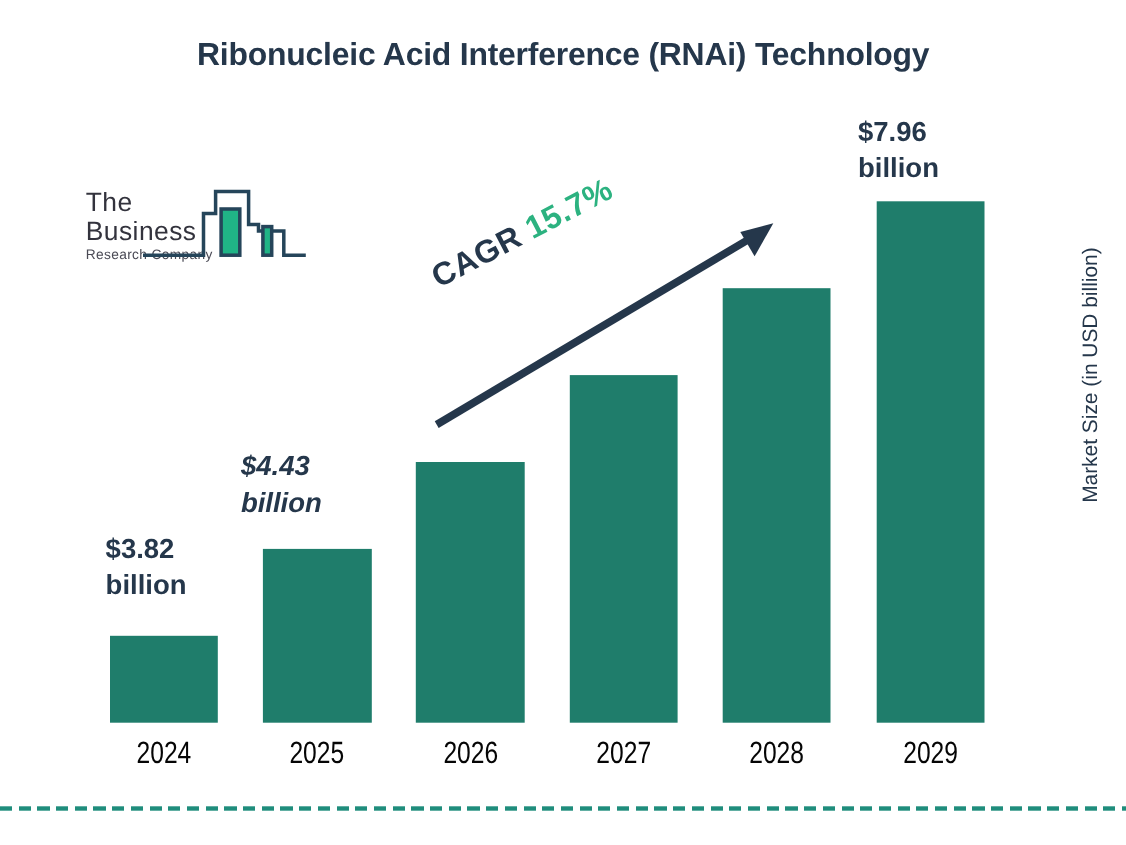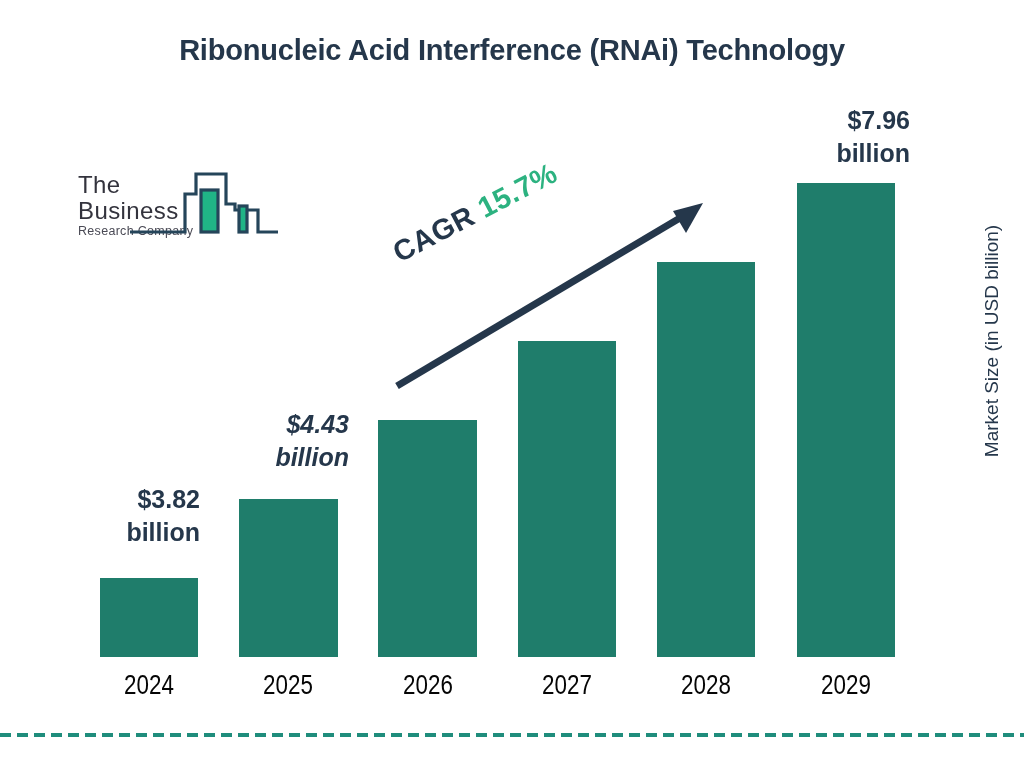--- a/index.html
+++ b/index.html
@@ -24,21 +24,21 @@
   .logo-text{position:absolute;left:0;top:6px;width:140px;color:#3b3b45;}
   .logo-main{font-size:24px;line-height:26px;letter-spacing:0.4px;color:#33333d;}
   .logo-sub{font-size:12.5px;line-height:15px;letter-spacing:0.3px;color:#4a4a55;}
 
   
   .bar{position:absolute;background:#1f7d6b;}
 
   
   .callout{
     position:absolute;color:#25374b;font-weight:bold;
-    font-size:25px;line-height:33px;text-align:right;width:130px;
+    font-size:25px;line-height:33px;text-align:left;width:130px;
   }
   .callout span{display:block;}
 
   
   .cagr{
     position:absolute;left:395px;top:238px;
     transform:rotate(-27.5deg);transform-origin:0 50%;
     font-weight:bold;font-size:29px;white-space:nowrap;
     letter-spacing:0.5px;
   }
@@ -88,21 +88,21 @@
     </svg>
   </div>
 
   <div class="bar" style="left:100px;top:578px;width:98px;height:79px;"></div>
   <div class="bar" style="left:239px;top:499px;width:99px;height:158px;"></div>
   <div class="bar" style="left:378px;top:420px;width:99px;height:237px;"></div>
   <div class="bar" style="left:518px;top:341px;width:98px;height:316px;"></div>
   <div class="bar" style="left:657px;top:262px;width:98px;height:395px;"></div>
   <div class="bar" style="left:797px;top:183px;width:98px;height:474px;"></div>
 
-  <div class="callout" style="left:70px;top:483px;">
+  <div class="callout" style="left:96px;top:483px;">
     <span>$3.82</span>
     <span>billion</span>
   </div>
   <div class="callout" style="left:219px;top:408px;font-style:italic;">
     <span>$4.43</span>
     <span>billion</span>
   </div>
   <div class="callout" style="left:780px;top:104px;">
     <span>$7.96</span>
     <span>billion</span>

